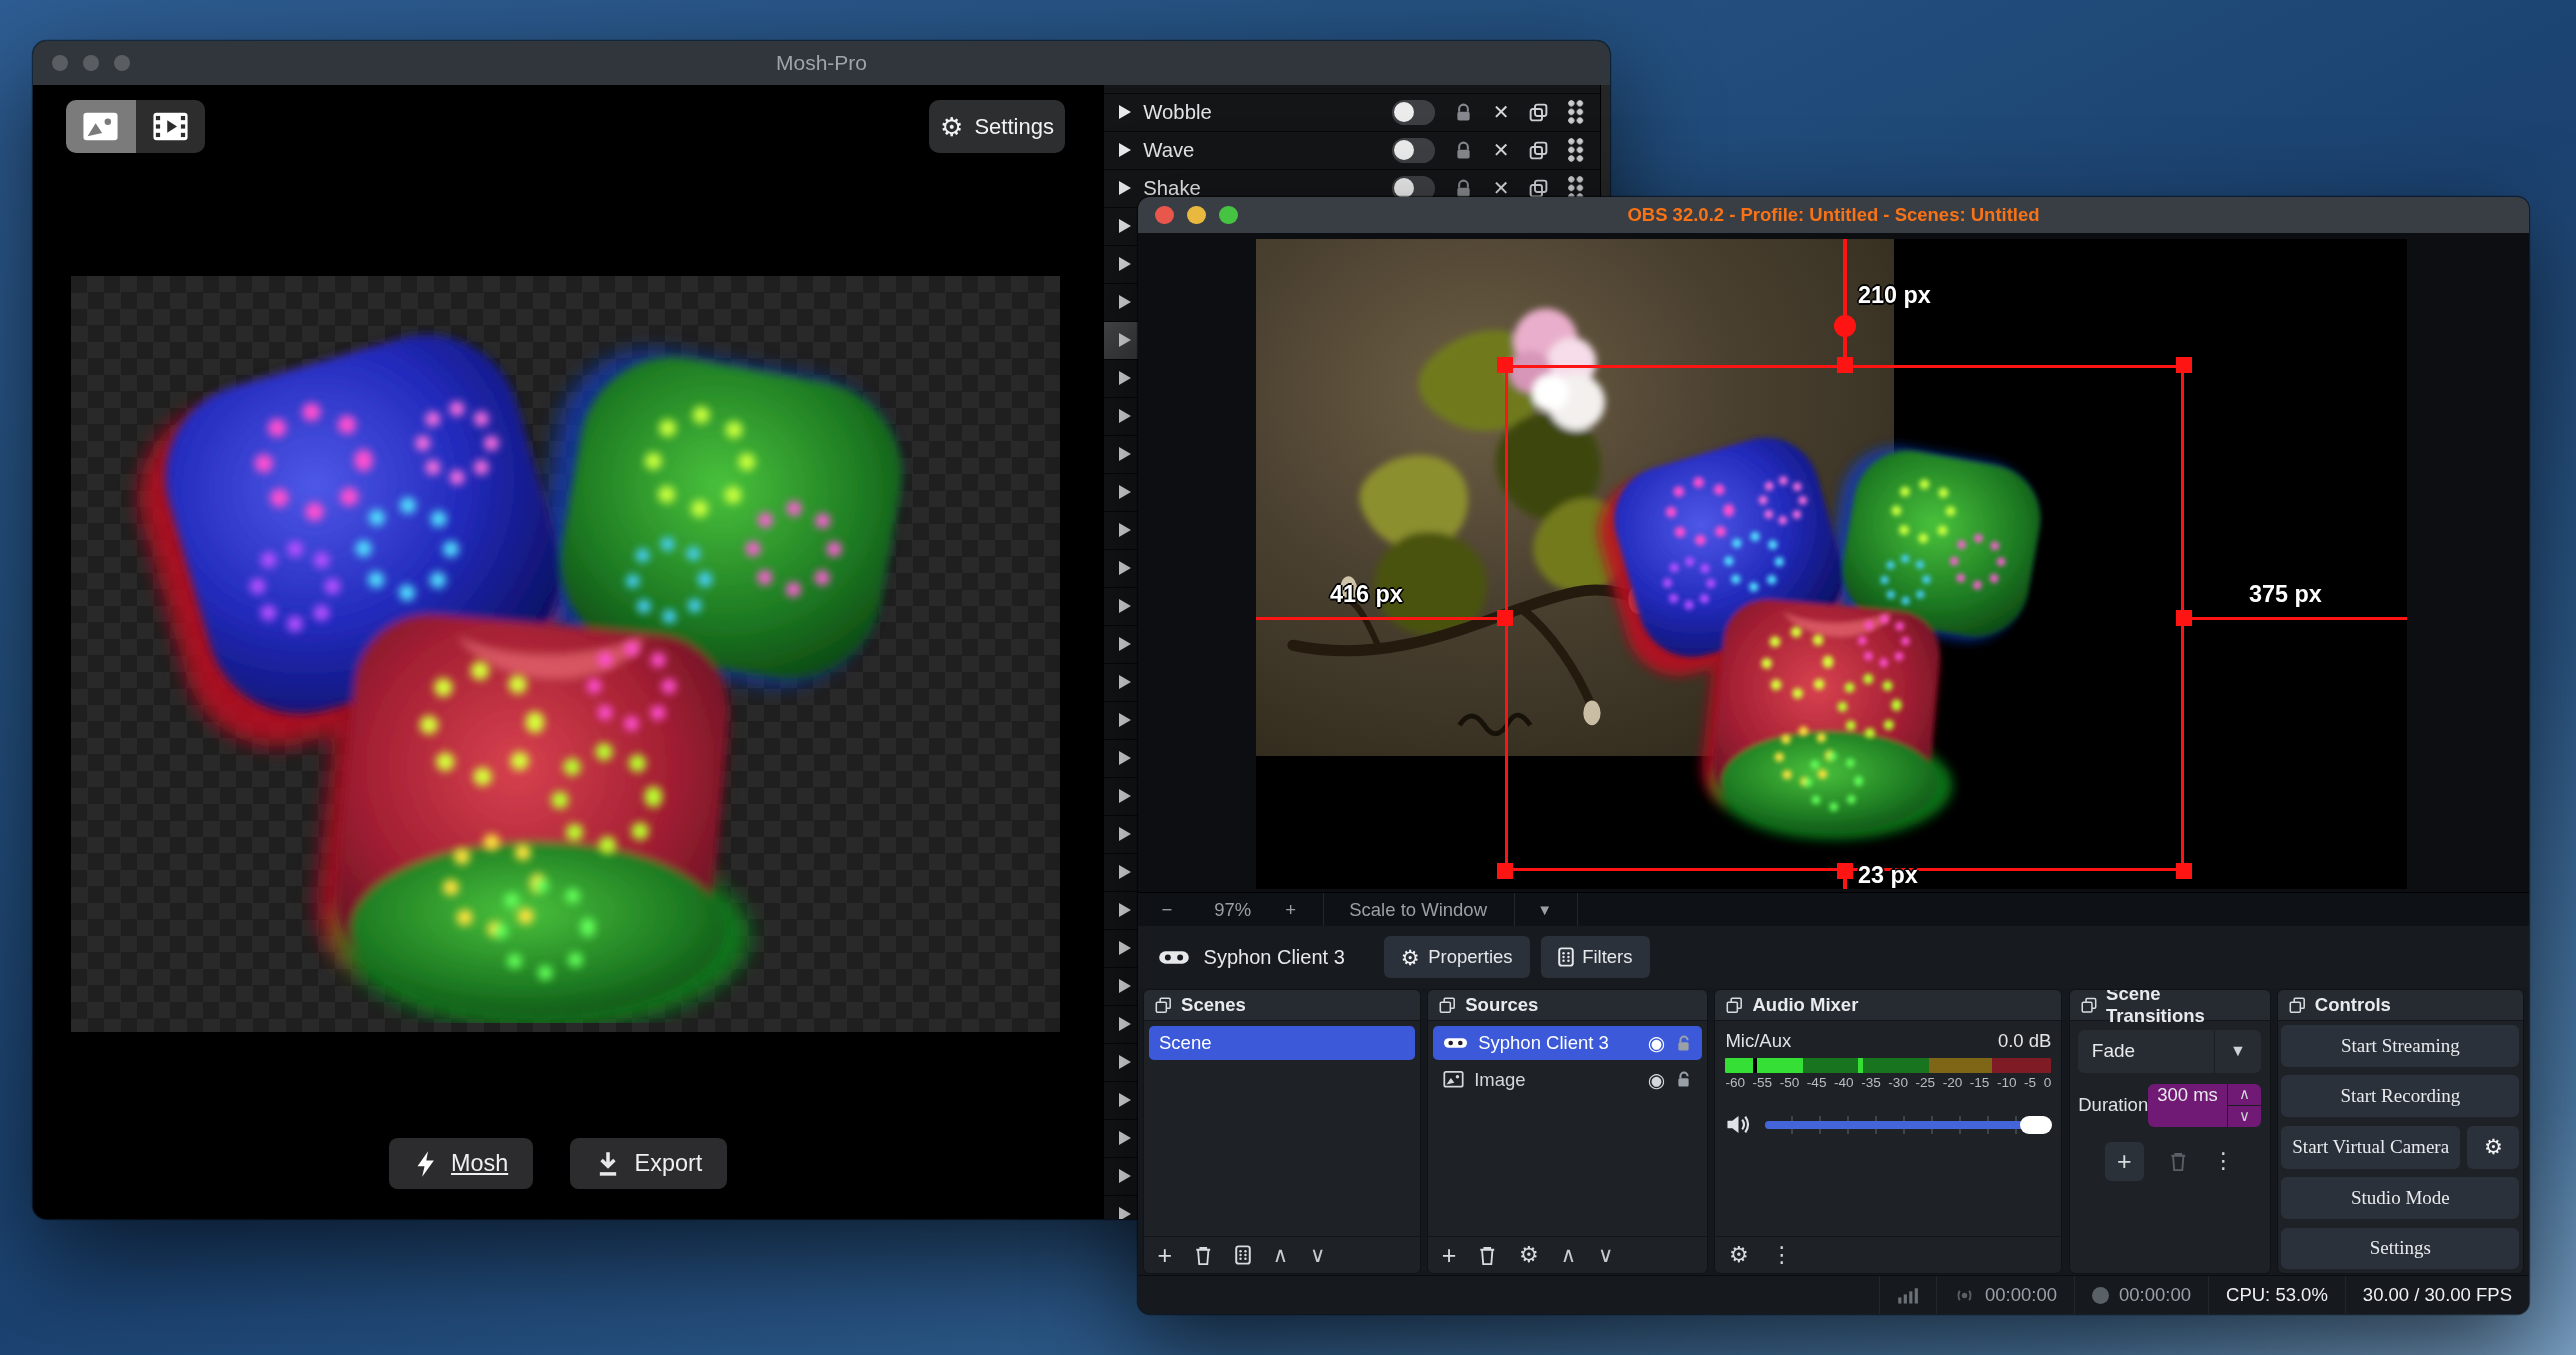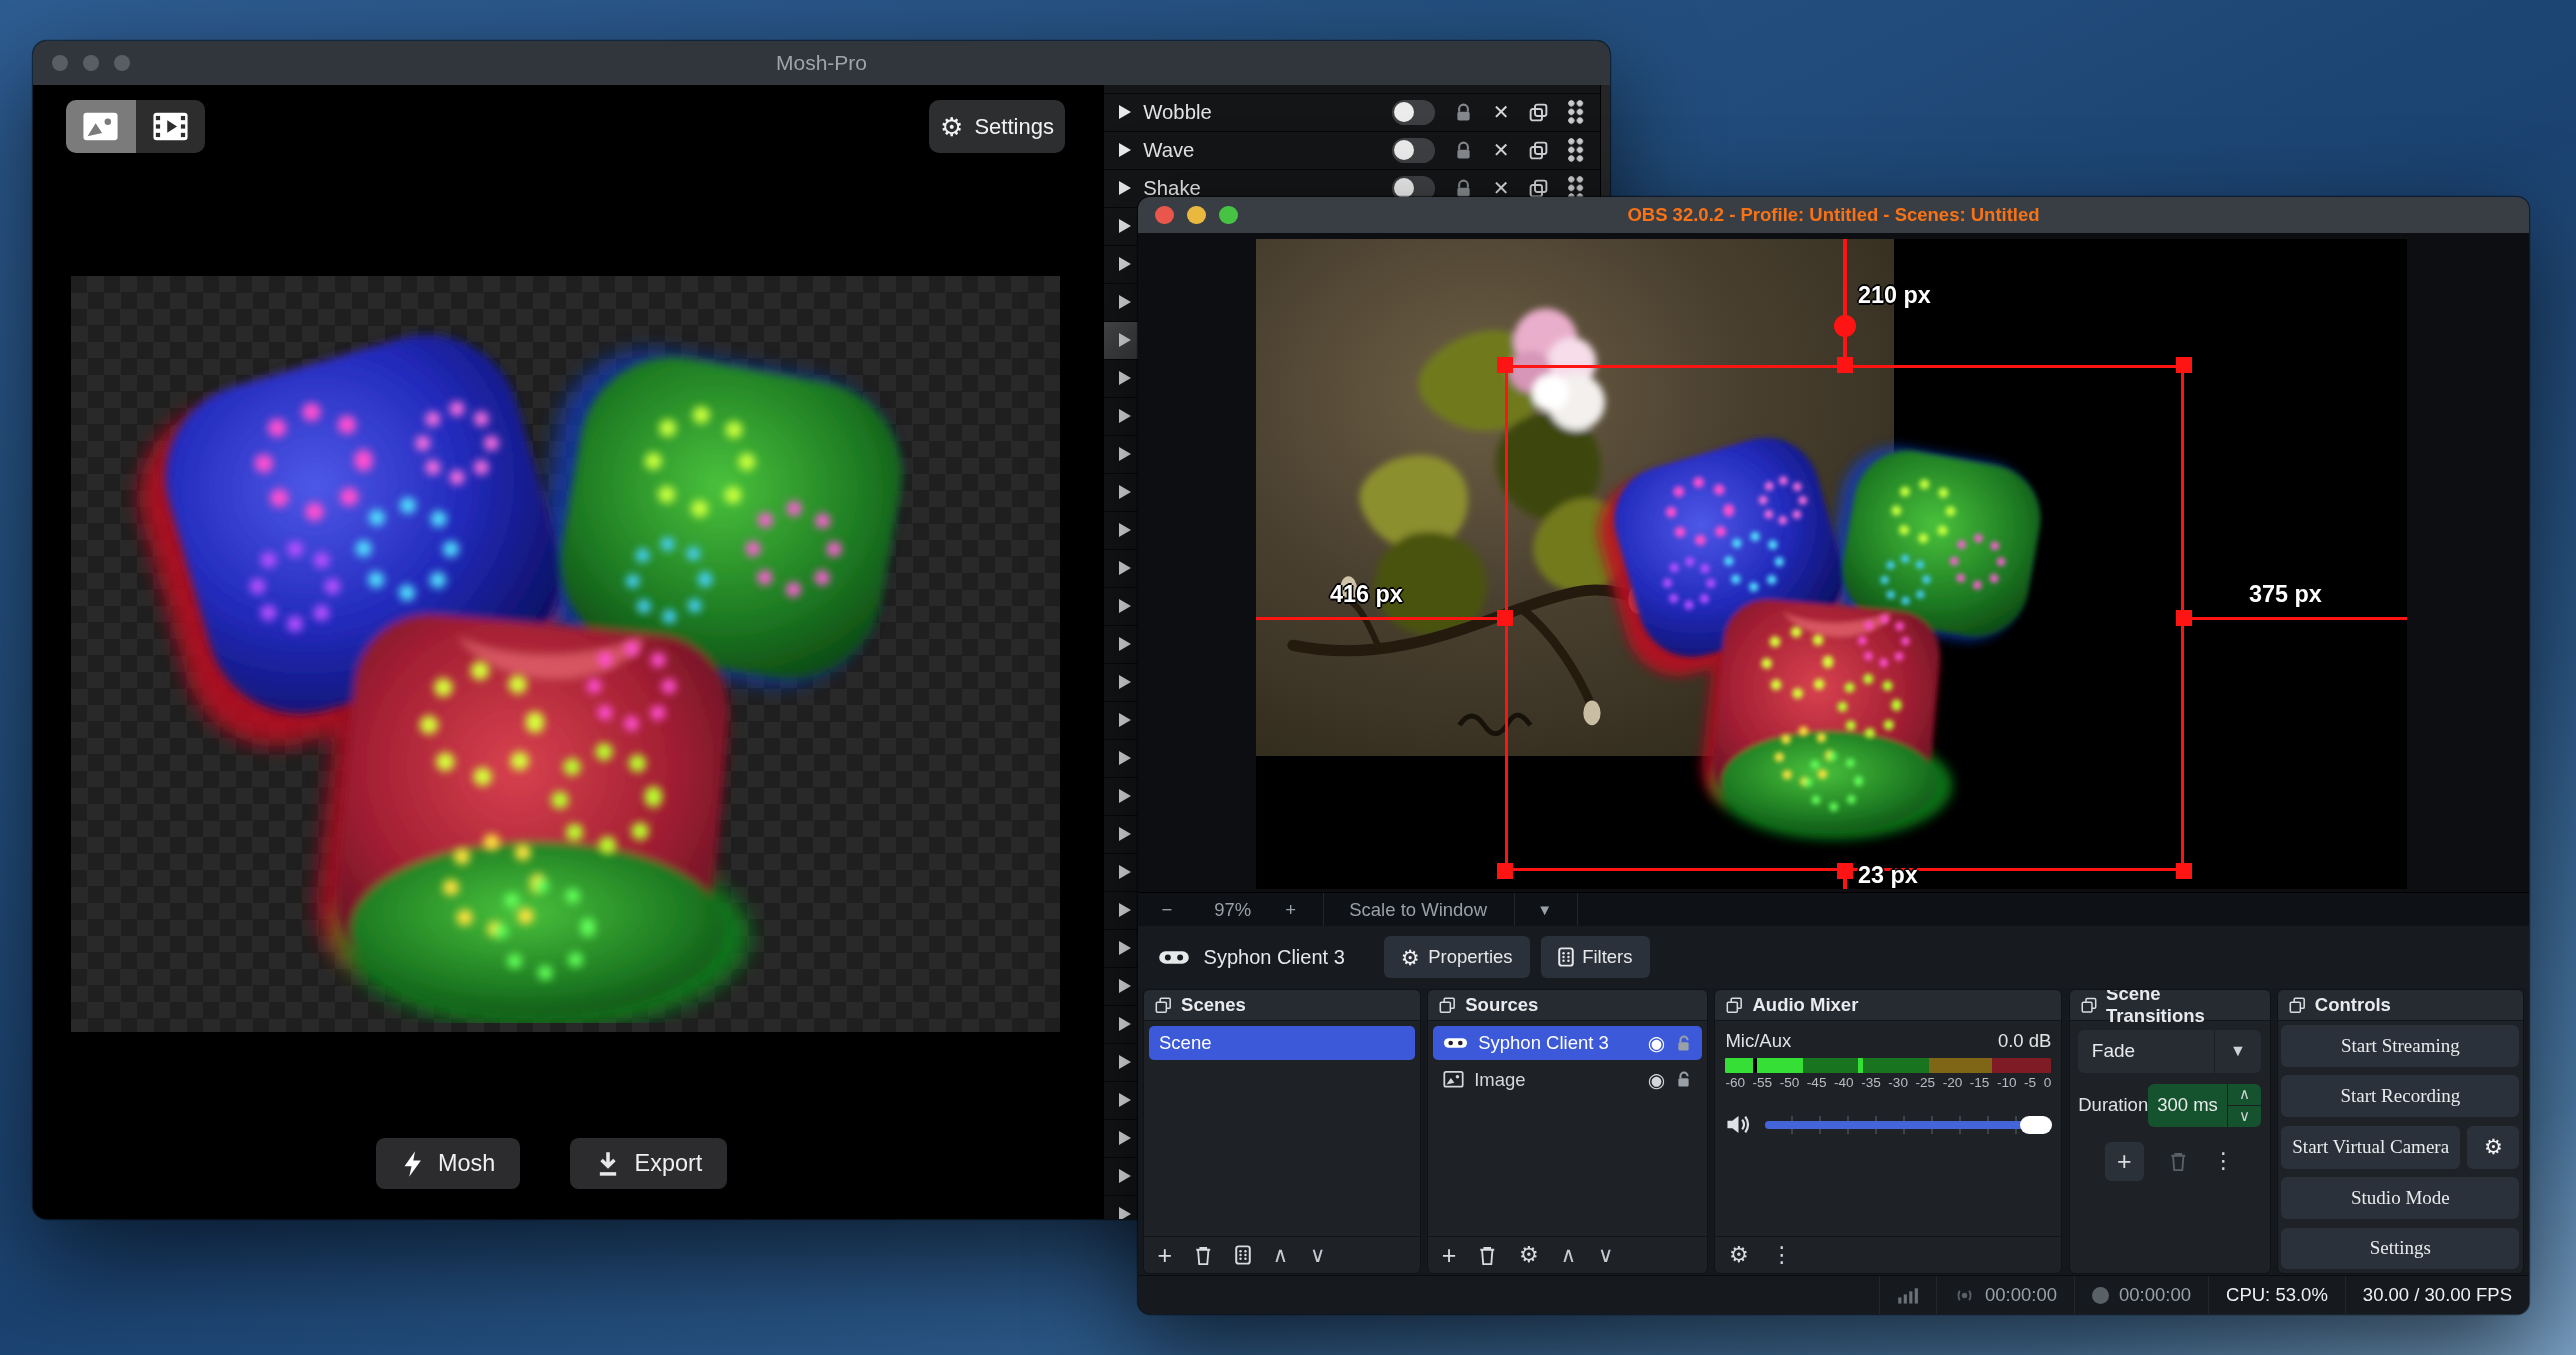--- a/index.html
+++ b/index.html
@@ -19,21 +19,21 @@
   .mp-seg .seg{flex:1;display:flex;align-items:center;justify-content:center;}
   .seg-img{background:#7b7b7b;} .seg-vid{background:#2d2d2d;}
   .mp-settings{position:absolute;left:896px;top:59px;width:136px;height:53px;background:#2d2e30;border-radius:10px;
     display:flex;align-items:center;justify-content:center;gap:11px;color:#f2f2f2;font-size:22px;}
   .gear-glyph{font-size:26px;line-height:1;color:#f2f2f2;}
   .mp-preview{position:absolute;left:38px;top:235px;width:989px;height:756px;
     background:repeating-conic-gradient(#292929 0% 25%,#1f1f1f 0% 50%) 0 0/33px 33px;}
   .mp-preview .dice{position:absolute;left:37px;top:11px;width:885px;height:736px;}
   .mp-btn{position:absolute;top:1097px;height:51px;background:#2c2c2e;border-radius:8.6px;
     display:flex;align-items:center;gap:13.6px;padding:0 25px;color:#f0f0f0;font-size:23.4px;}
-  #btn-mosh{left:343px;} #btn-export{left:537px;}
+  #btn-mosh{left:356px;text-decoration:underline;} #btn-export{left:537px;}
 
   
   .fx-panel{position:absolute;top:44px;right:0;width:506px;bottom:0;background:#101113;
     border-left:1.2px solid #000;overflow:hidden;border-radius:0 0 13.6px 0;}
   .fx-panel::after{content:"";position:absolute;right:0;top:0;bottom:0;width:8.6px;background:#232527;border-left:1.2px solid #000;}
   .fx-row{height:38px;box-sizing:border-box;display:flex;align-items:center;padding-left:15px;
     background:#141517;border-bottom:1.2px solid #070809;position:relative;}
   .fx-row.partial{height:8.6px;}
   .fx-row.selected{background:linear-gradient(#4b4c4e,#3f4042);}
   .fx-tri{width:0;height:0;border-left:12.3px solid #e8e9ea;border-top:7.4px solid transparent;border-bottom:7.4px solid transparent;}
@@ -100,21 +100,21 @@
   .slider .ticks{position:absolute;left:0;right:0;top:0;bottom:0;
     background:repeating-linear-gradient(90deg,transparent 0 26px,#3d434a 26px 28px);}
   .slider .track{position:absolute;top:5.5px;left:0;right:0;height:7.4px;border-radius:3.7px;
     background:linear-gradient(90deg,#4465da 0 91%,#3b4047 91% 100%);}
   .slider .knob{position:absolute;left:89%;top:0;width:32px;height:18.5px;border-radius:9.2px;background:#fff;}
   .select{height:43px;background:#272c33;border-radius:6.2px;display:flex;align-items:center;
     padding:0 13.6px;color:#e8eaec;font-size:19px;position:relative;margin:3.7px 3.7px 0;}
   .sel-div{position:absolute;right:46px;top:0;bottom:0;width:1.2px;background:#1a1e23;}
   .caret{position:absolute;right:15px;color:#cfd3d8;font-size:16px;}
   .dur-row{margin:11px 3.7px 0;display:flex;align-items:center;color:#dfe2e6;font-size:18.5px;}
-  .spin{margin-left:auto;width:123px;height:43px;background:#14532d;border-radius:6.2px;display:flex;align-items:center;}
+  .spin{margin-left:auto;width:123px;height:43px;background:#701a75;border-radius:6.2px;display:flex;}
   .spin .val{flex:1;text-align:center;color:#e8eaec;font-size:18.5px;}
   .spin .arrows{width:33px;height:100%;border-left:1.2px solid #1a1e23;display:flex;flex-direction:column;}
   .spin .arrows span{flex:1;display:flex;align-items:center;justify-content:center;font-size:15px;color:#cfd3d8;}
   .tr-actions{margin-top:15px;display:flex;align-items:center;gap:25px;justify-content:center;}
   .tr-add{width:39px;height:39px;background:#2b3139;border-radius:6.2px;display:flex;align-items:center;justify-content:center;}
   .ctl-col{display:flex;flex-direction:column;gap:8.6px;padding:3.7px;font-family:Liberation Serif, serif;}
   .ctl-btn{height:43px;background:#2b313a;border-radius:6.2px;display:flex;align-items:center;justify-content:center;
     color:#e9ebee;font-size:19px;}
   .ctl-row{display:flex;gap:7.4px;}
   .ctl-row .ctl-btn:first-child{flex:1;}

